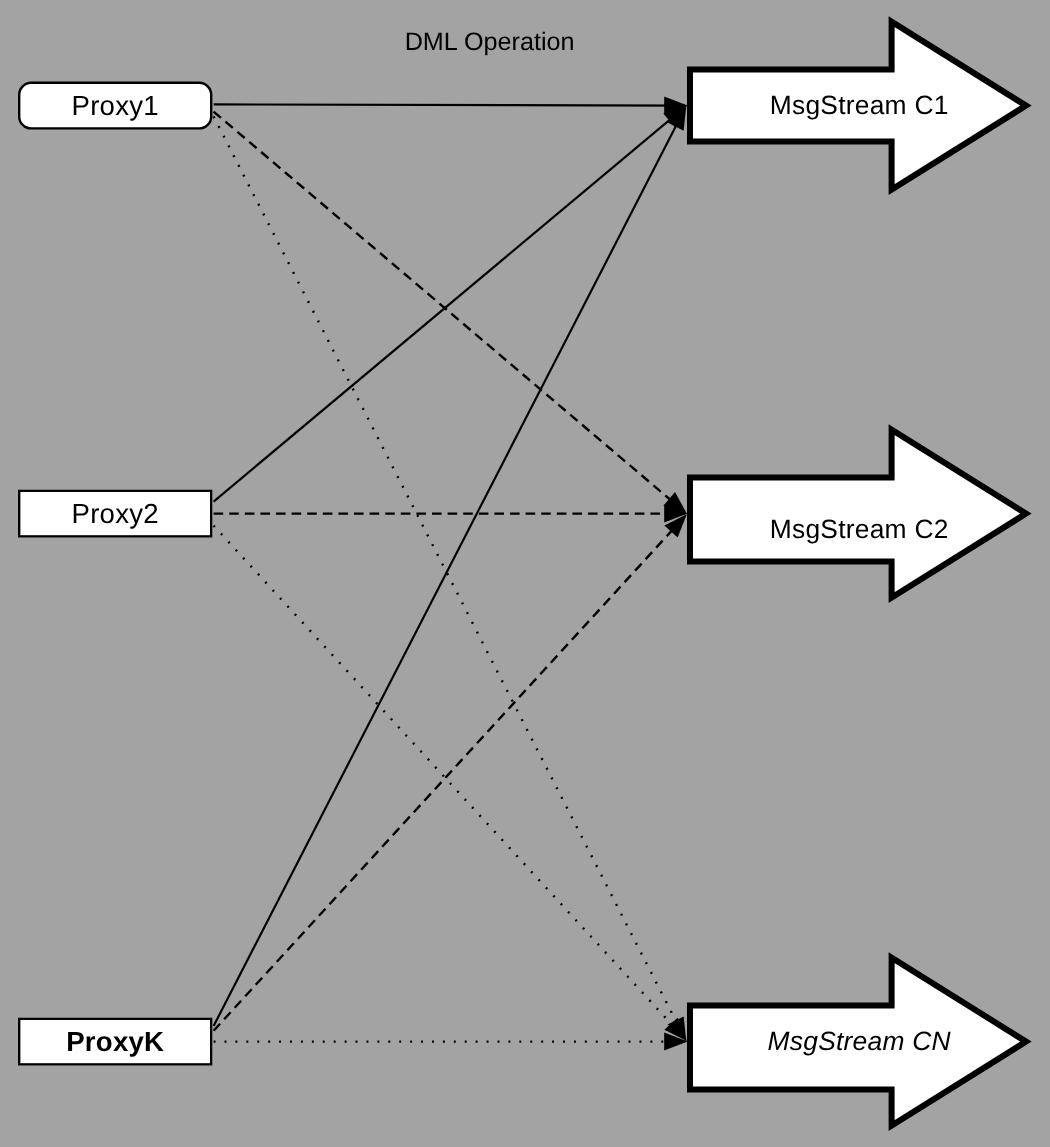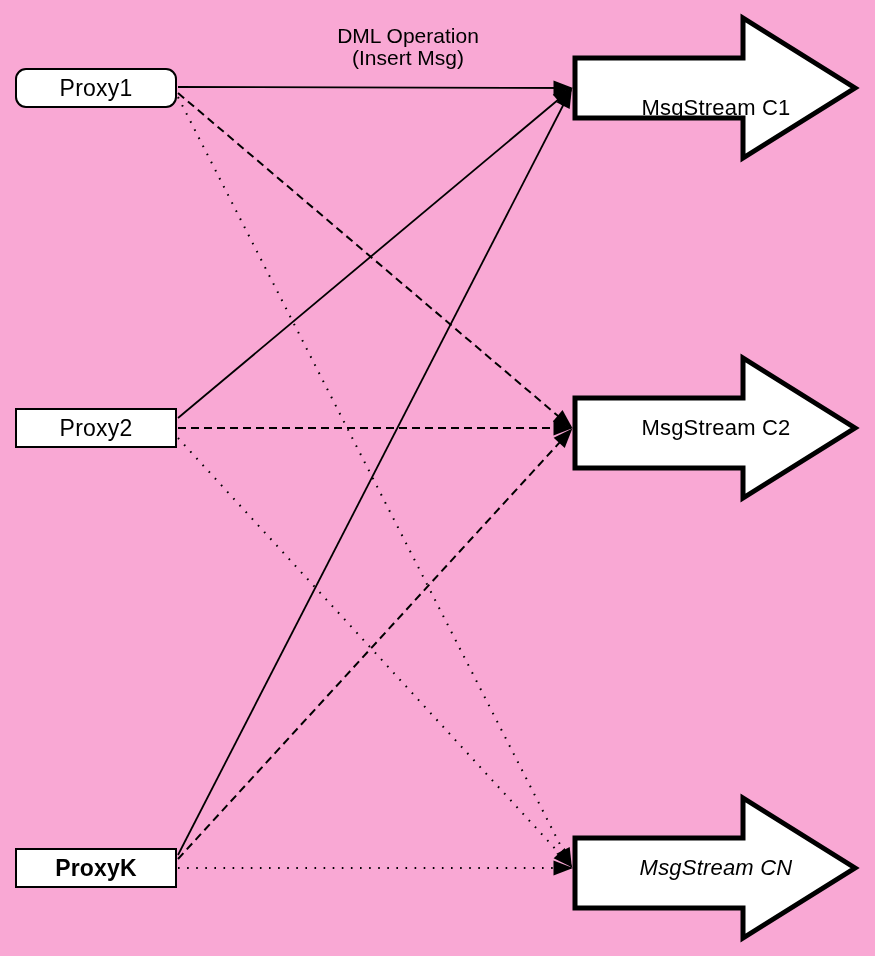--- a/index.html
+++ b/index.html
@@ -5,21 +5,21 @@
   html, body {
     margin: 0;
     padding: 0;
     background: #ffffff;
     font-family: "Liberation Sans", sans-serif;
   }
   .canvas {
     position: relative;
     width: 875px;
     height: 956px;
-    background: #f9a8d4;
+    background: #a3a3a3;
     overflow: hidden;
   }
   .connector-layer {
     position: absolute;
     left: 0;
     top: 0;
     width: 875px;
     height: 956px;
   }
   .edge-solid {
@@ -67,22 +67,22 @@
     position: absolute;
     left: 575px;
     width: 282px;
     height: 30px;
     line-height: 30px;
     text-align: center;
     font-size: 22px;
     color: #000000;
     letter-spacing: 0.2px;
   }
-  .stream-1 { top: 73px; margin-top: 20px; }
-  .stream-2 { top: 413px; }
+  .stream-1 { top: 73px; }
+  .stream-2 { top: 426px; }
   .stream-n { top: 853px; font-style: italic; }
   .dml-label {
     position: absolute;
     left: 288px;
     top: 25px;
     width: 240px;
     text-align: center;
     font-size: 21px;
     line-height: 22px;
     color: #000000;
@@ -112,21 +112,20 @@
     <line class="edge-dashed" x1="178" y1="859" x2="571" y2="430" marker-end="url(#ah)"></line>
     <line class="edge-dotted" x1="178" y1="868" x2="571" y2="868" marker-end="url(#ah)"></line>
 
     <polygon class="block-arrow" points="575,58 743,58 743,18 855,88 743,158 743,118 575,118"></polygon>
     <polygon class="block-arrow" points="575,398 743,398 743,358 855,428 743,498 743,468 575,468"></polygon>
     <polygon class="block-arrow" points="575,838 743,838 743,798 855,868 743,938 743,908 575,908"></polygon>
   </svg>
 
   <div class="dml-label">
     <div>DML Operation</div>
-    <div>(Insert Msg)</div>
   </div>
 
   <div class="proxy-box proxy-1">
     <span>Proxy1</span>
   </div>
   <div class="proxy-box proxy-2">
     <span>Proxy2</span>
   </div>
   <div class="proxy-box proxy-k">
     <span>ProxyK</span>

